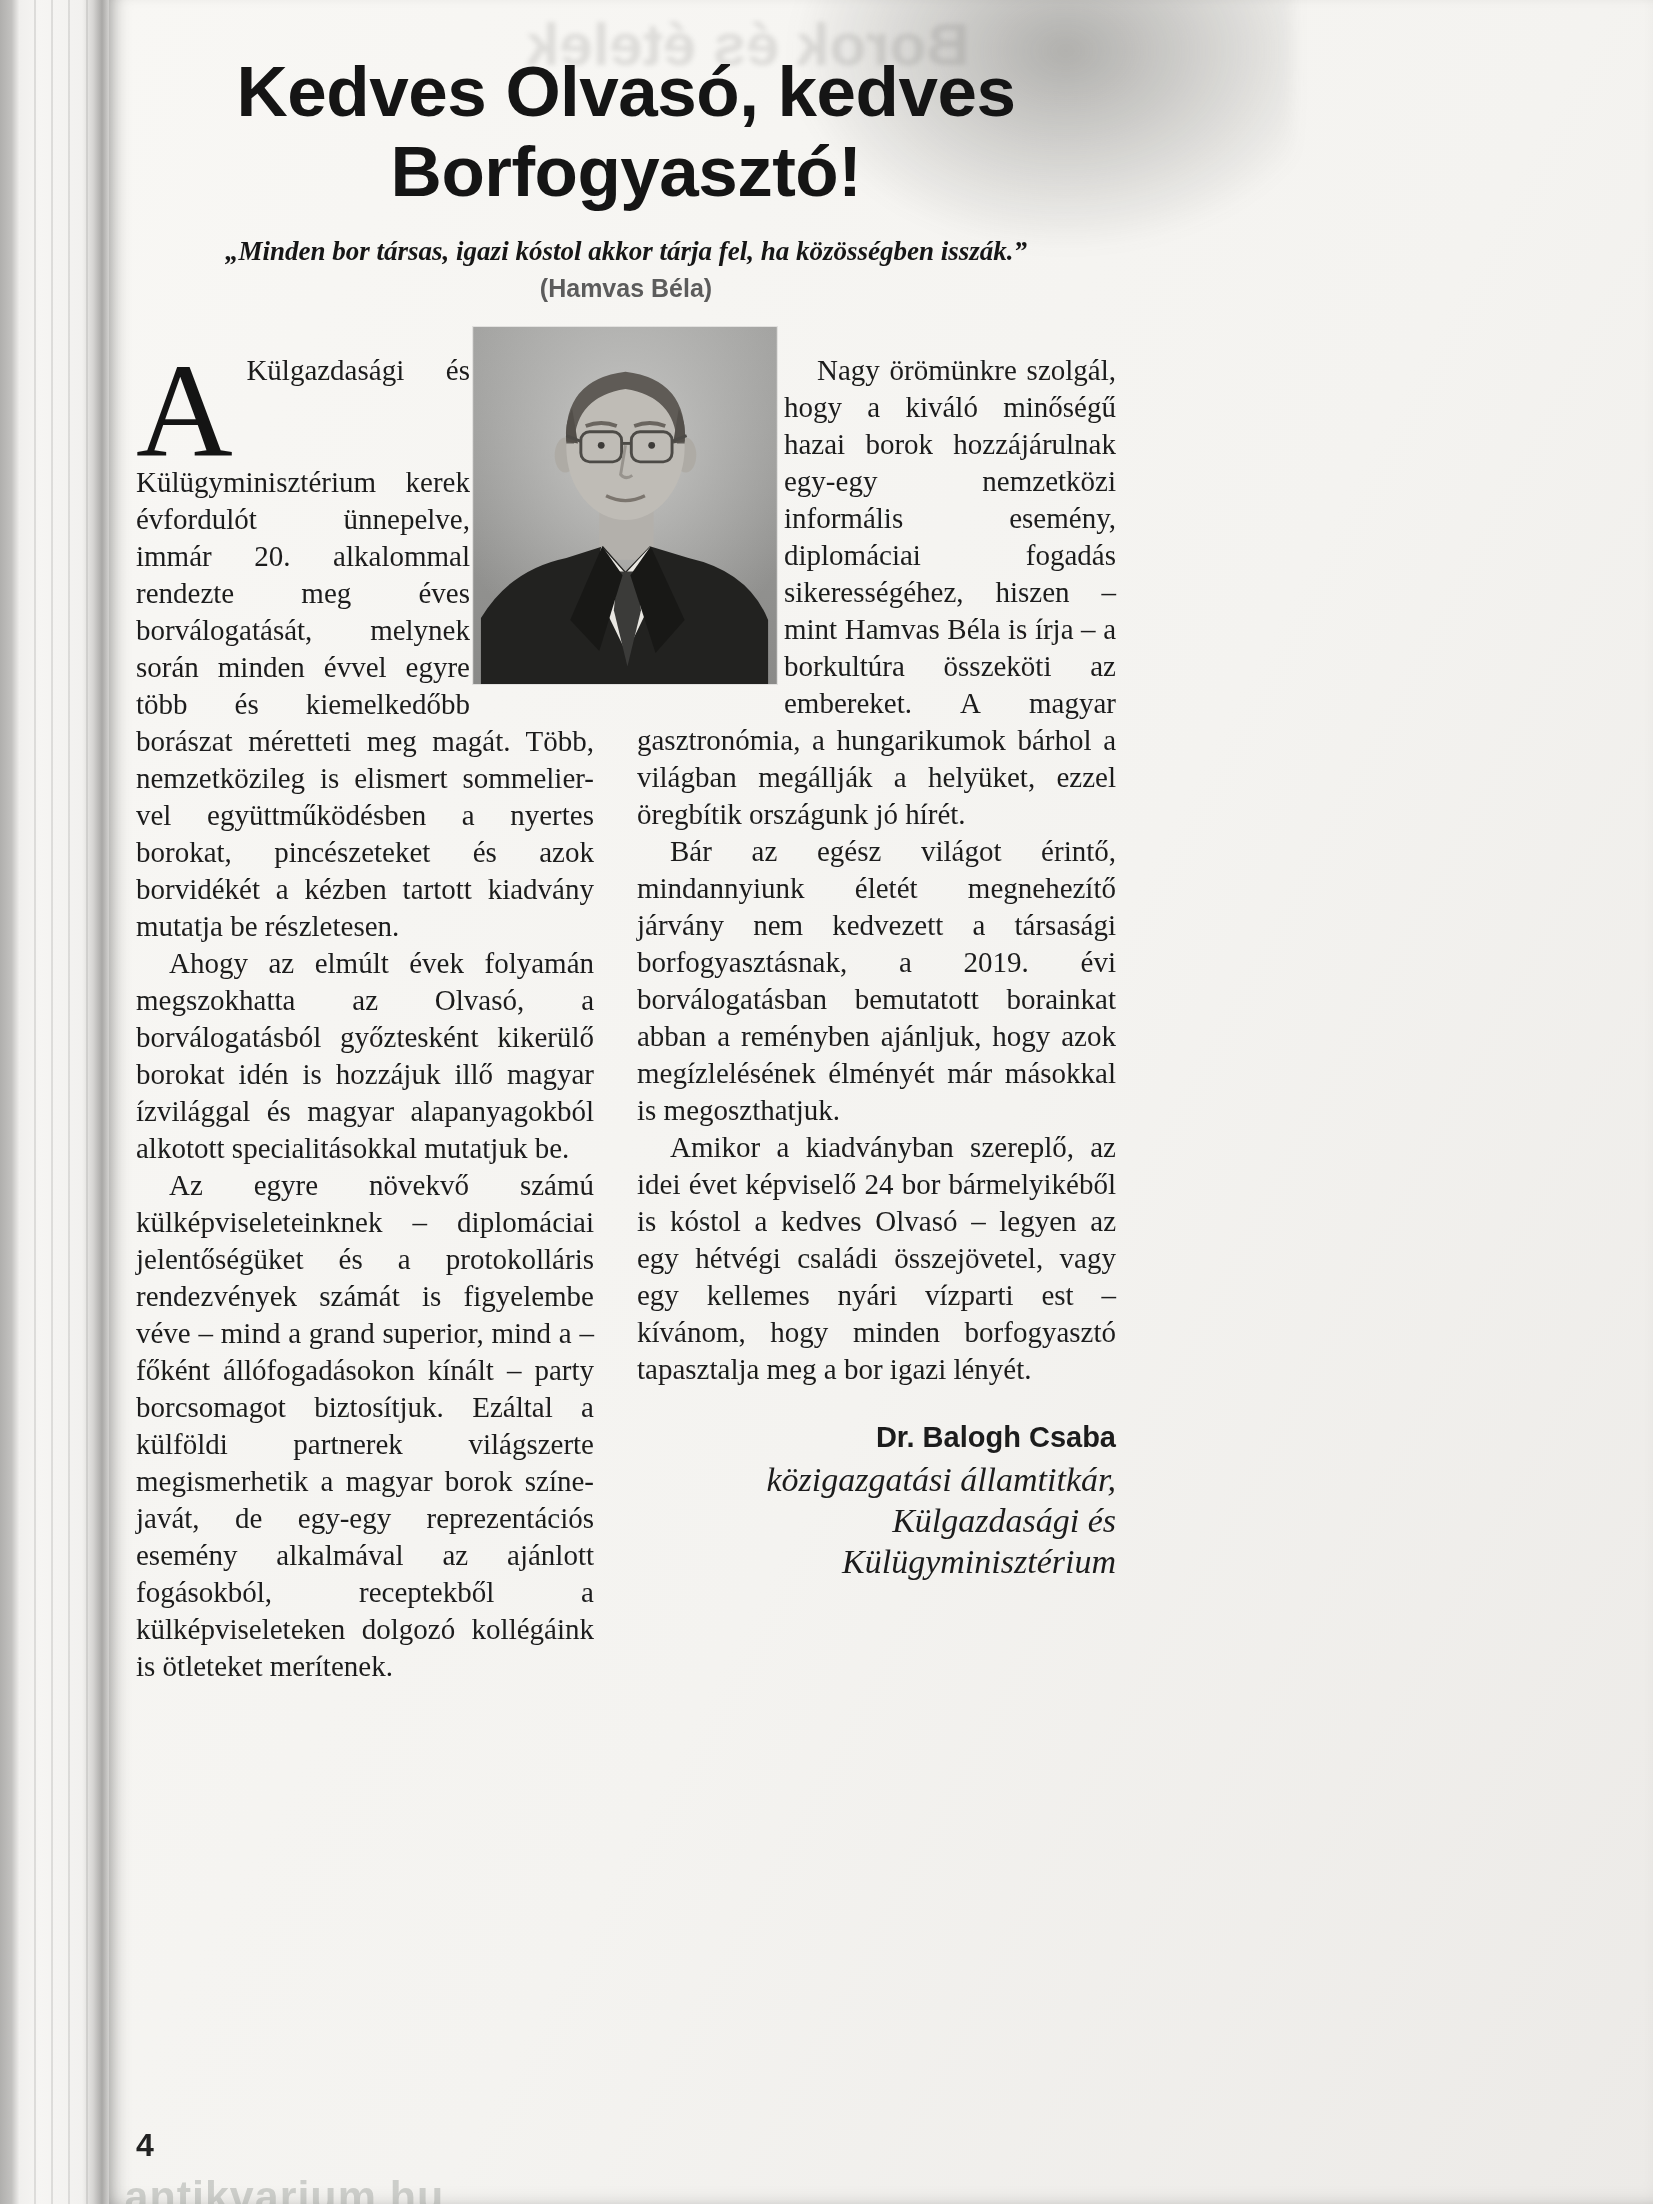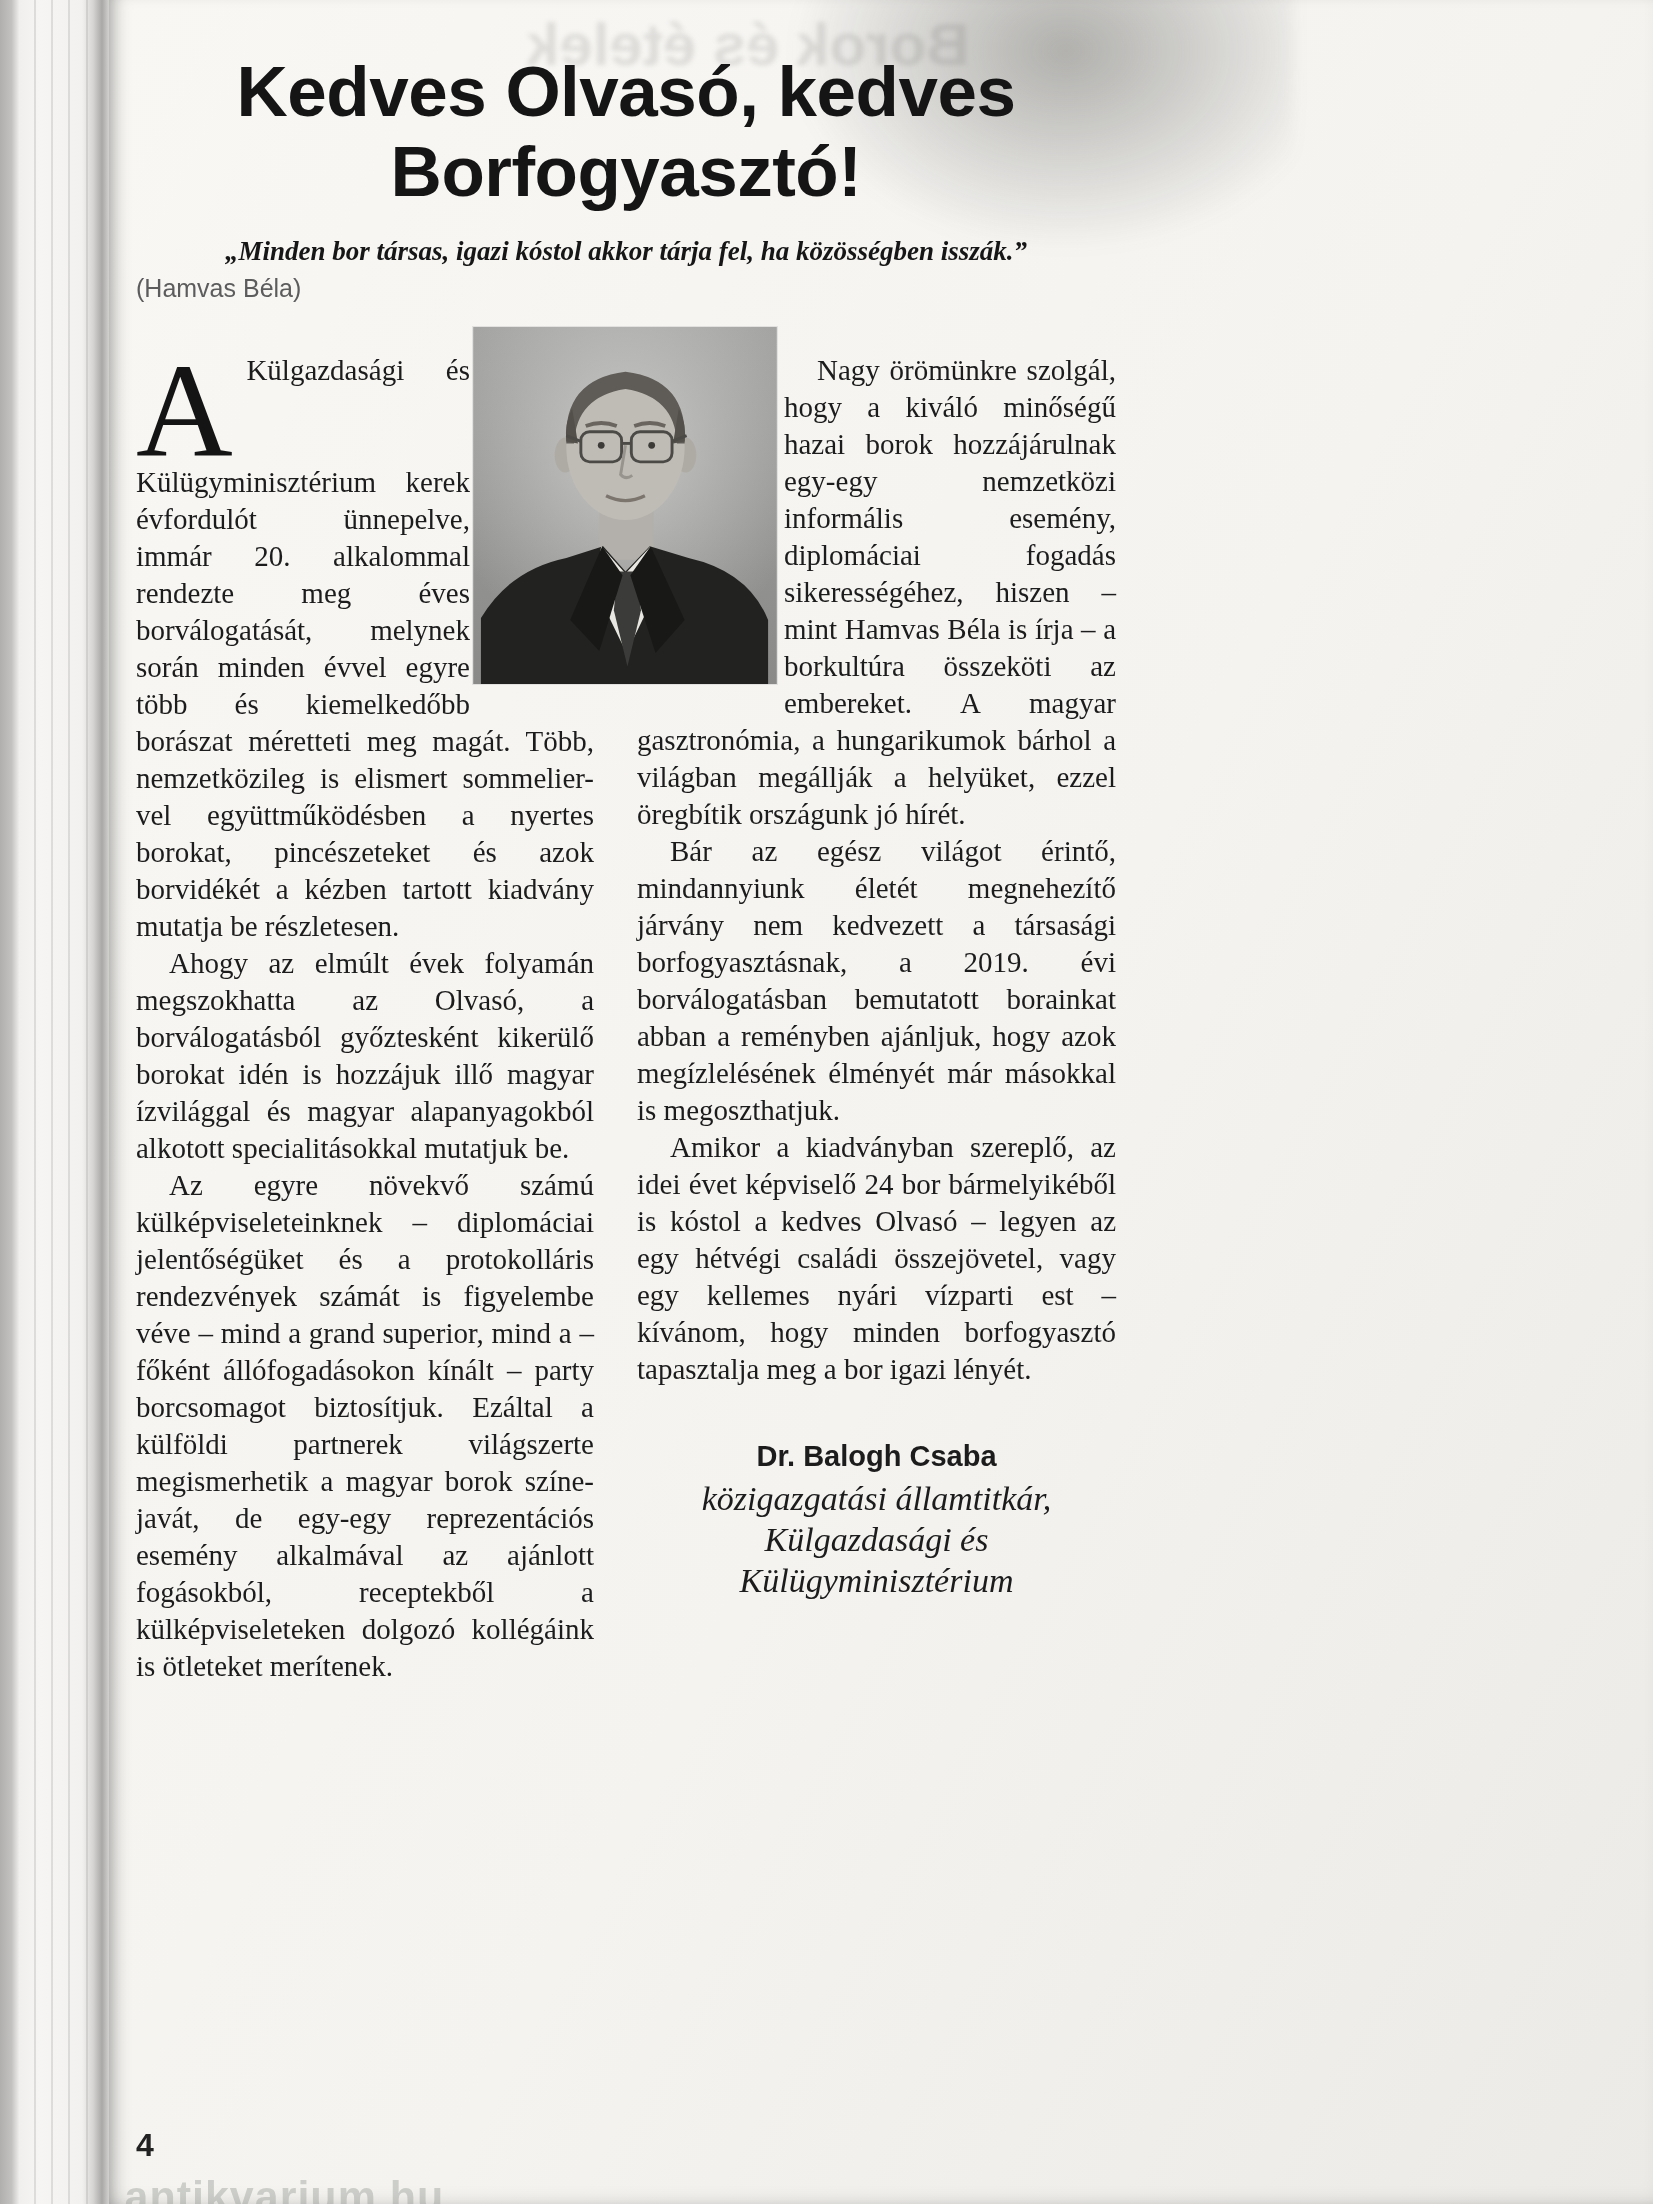--- a/index.html
+++ b/index.html
@@ -83,23 +83,25 @@
     margin: 0;
     text-align: center;
     font-style: italic;
     font-weight: 700;
     font-size: 27px;
     line-height: 1.25;
     color: #161616;
   }
   .attribution {
     margin: 4.9px 0 0;
+    text-align: center;
     font-family: "Liberation Sans", sans-serif;
     font-size: 25px;
     color: #5c5c5c;
+    font-weight: bold;
   }
   .columns {
     position: relative;
     display: flex;
     gap: 43px;
     margin-top: 49px;
     font-size: 29px;
     line-height: 37px;
     text-align: justify;
     hyphens: auto;
@@ -120,22 +122,22 @@
   .photo-spacer-right { float: left;  width: 147px; height: 342px; }
   .photo {
     position: absolute;
     left: 337px; top: -25px;
     width: 304px; height: 357px;
     margin: 0;
     box-shadow: 0 0 0 1px rgba(0,0,0,.08);
   }
   .toast { margin-top: 43px !important; }
   .signature {
-    margin-top: 47px;
-    text-align: center;
+    margin-top: 28px;
+    text-align: right;
   }
   .sig-name {
     font-family: "Liberation Sans", sans-serif;
     font-weight: 700;
     font-size: 29px;
     line-height: 43px;
   }
   .sig-role, .sig-org {
     font-style: italic;
     font-size: 34px;

